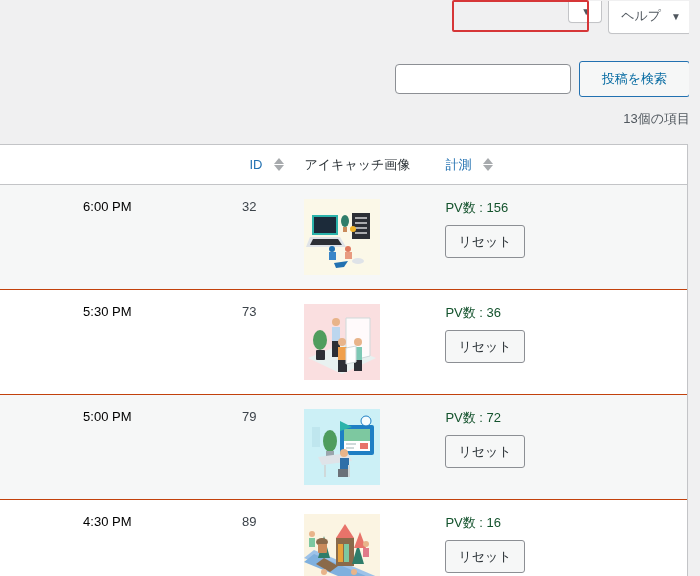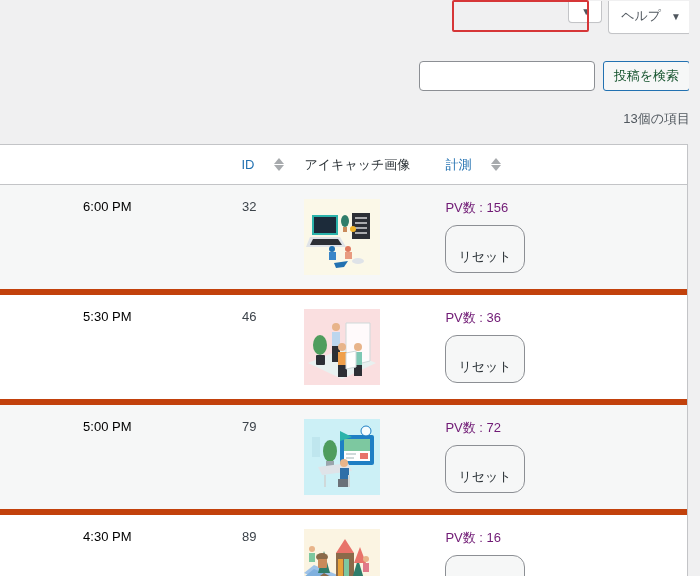--- a/index.html
+++ b/index.html
@@ -83,27 +83,27 @@
     border: 1px solid #8c8f94;
     border-radius: 4px;
     background: #fff;
     padding: 0 8px;
     font-family: inherit;
     font-size: 13px;
     color: #2c3338;
     box-shadow: 0 0 0 transparent;
   }
   .search-submit {
-    height: 30px;
+    height: 36px;
     box-sizing: border-box;
-    padding: 0 10px;
+    padding: 0 22px;
     background: #f6f7f7;
     border: 1px solid #2271b1;
     border-radius: 3px;
-    color: #14532d;
+    color: #0369a1;
     font-family: inherit;
     font-size: 13px;
     line-height: 28px;
     cursor: pointer;
     white-space: nowrap;
   }
 
   
   .tablenav-top {
     position: absolute;
@@ -141,39 +141,39 @@
     box-sizing: border-box;
   }
   .wp-list-table tbody td {
     padding: 14px 10px;
     vertical-align: top;
     color: #3c434a;
     box-sizing: border-box;
   }
   .wp-list-table tbody tr.alternate td { background: #f6f7f7; }
   .wp-list-table tbody tr td { background: #fff; }
-  .wp-list-table tbody tr td.cell-sep { border-top: 6px solid #c2410c; }
+  .wp-list-table tbody tr td.cell-sep { border-top: 1px solid #c2410c; }
 
   .col-title   { width: 330px; }
   .col-date    { width: 130px; }
   .col-id      { width: 90px;  text-align: right; }
   .col-thumb   { width: 140px; margin-top: 8px; }
   .col-count   { width: 250px; }
 
   td.col-id { text-align: center; color: #50575e; }
 
   .sortable-link {
     color: #2271b1;
     text-decoration: none;
     cursor: pointer;
   }
   .th-inner {
     display: inline-flex;
     align-items: center;
-    gap: 20px;
+    gap: 12px;
   }
   .sorting-indicators {
     display: inline-flex;
     flex-direction: column;
     gap: 1px;
     line-height: 0;
   }
   .sorting-indicators .tri {
     width: 0;
     height: 0;
@@ -189,30 +189,30 @@
   .thumb {
     width: 76px;
     height: 76px;
     display: block;
     border: 0;
   }
 
   
   .pv-line {
     display: block;
-    color: #701a75;
+    color: #14532d;
     margin-bottom: 8px;
     white-space: nowrap;
   }
   .reset-btn {
     display: inline-block;
-    padding: 21px 12px 4px;
+    padding: 6px 12px 4px;
     background: #f6f7f7;
     border: 1px solid #8c8f94;
-    border-radius: 12px;
+    border-radius: 3px;
     color: #2c3338;
     font-family: inherit;
     font-size: 13px;
     line-height: 1.6;
     cursor: pointer;
     white-space: nowrap;
   }
 
   .row-date { white-space: nowrap; color: #000000; }
 
@@ -324,21 +324,21 @@
           <span class="pv-line">PV数 : 156</span>
           <button class="reset-btn">リセット</button>
         </td>
       </tr>
 
       <tr>
         <td class="col-title cell-sep"></td>
         <td class="col-date cell-sep">
           <span class="row-date">5:30 PM</span>
         </td>
-        <td class="col-id cell-sep">46</td>
+        <td class="col-id cell-sep">73</td>
         <td class="col-thumb cell-sep">
           <svg class="thumb" viewBox="0 0 76 76">
             <rect width="76" height="76" fill="#fadfe0"></rect>
             <polygon points="4,54 38,40 72,54 38,70" fill="#e8f1f0"></polygon>
             <polygon points="42,14 66,14 66,52 42,58" fill="#ffffff" opacity=".85"></polygon>
             <polygon points="42,14 66,14 66,52 42,58" fill="none" stroke="#cfd9da"></polygon>
             <ellipse cx="16" cy="36" rx="7" ry="10" fill="#4f9d5d"></ellipse>
             <rect x="12" y="46" width="9" height="10" rx="1" fill="#2c2f35"></rect>
             <circle cx="32" cy="18" r="4" fill="#e8b48a"></circle>
             <rect x="28" y="23" width="8" height="14" fill="#bcd6ee"></rect>

